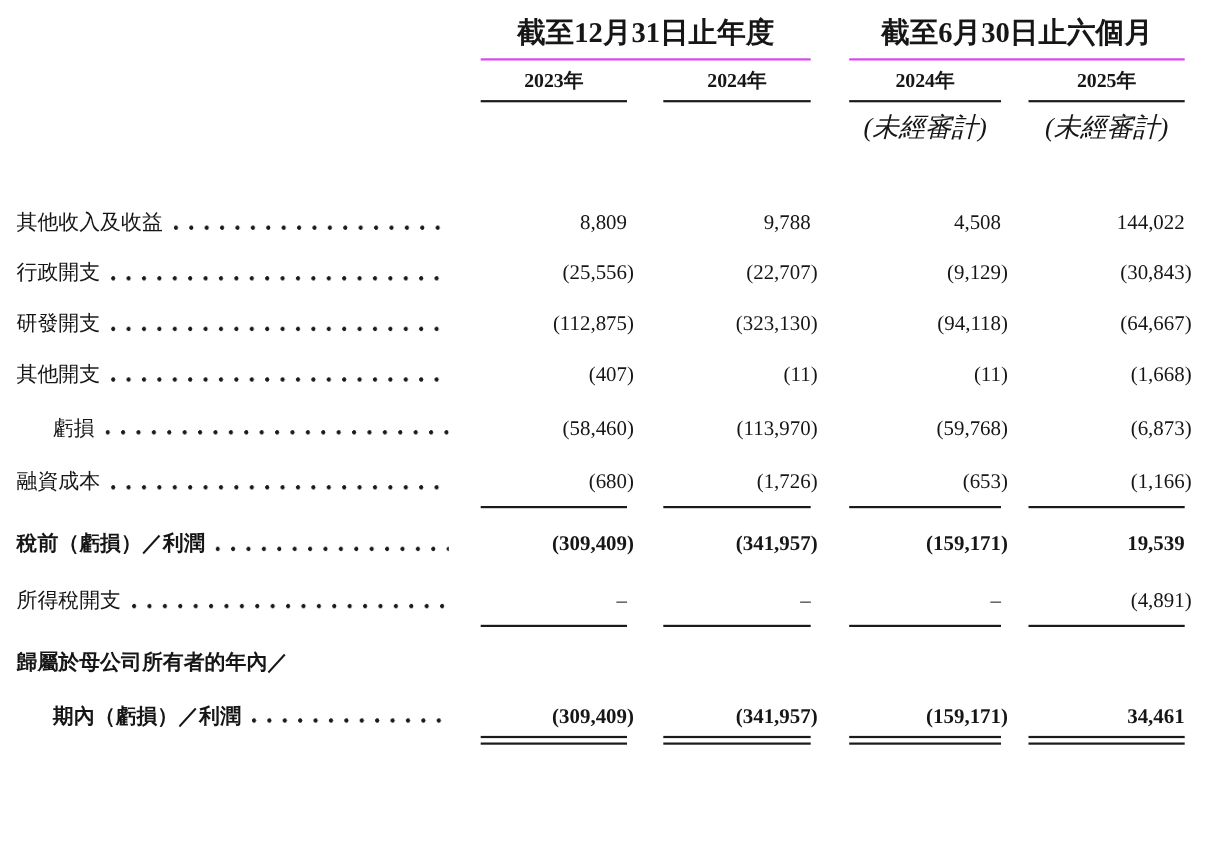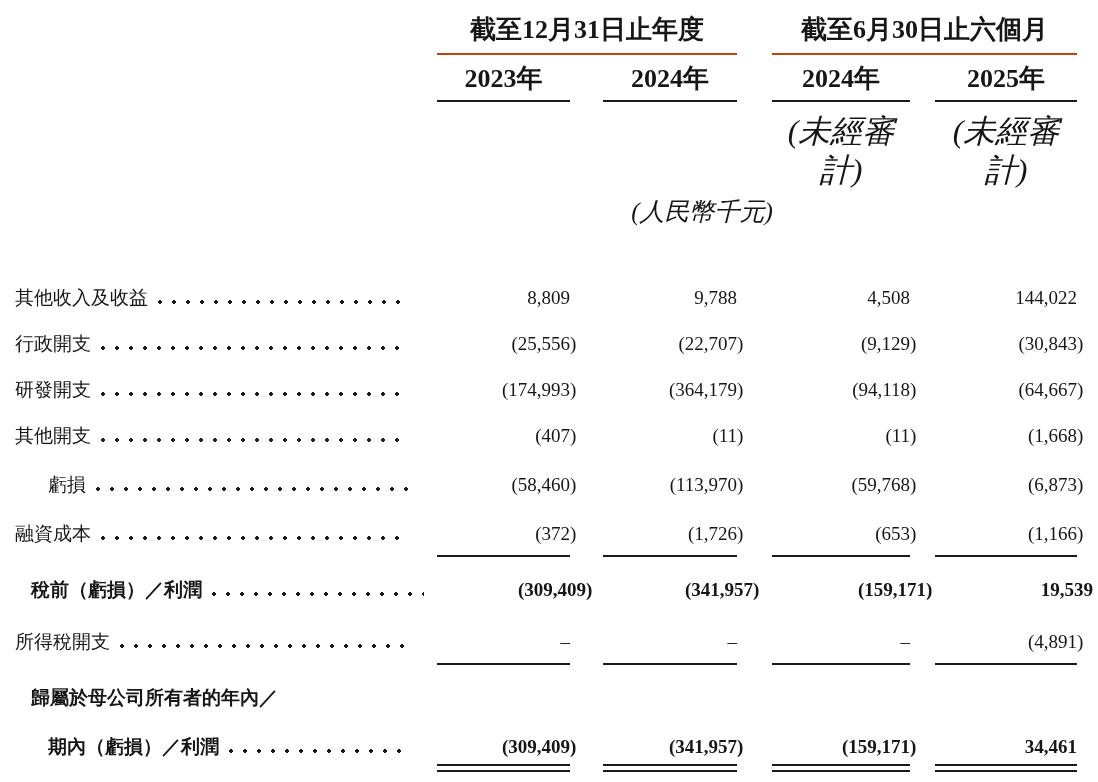--- a/index.html
+++ b/index.html
@@ -12,39 +12,39 @@
   .page { position: relative; width: 1098px; height: 782px; overflow: hidden; background: #fff; padding-top: 14px; }
 
   .grid-cols {
     display: grid;
     grid-template-columns: 437px 133px 33px 134px 35px 138px 25px 142px;
   }
 
   
   .gh {
     grid-row: 1; font-weight: bold; font-size: 26px; text-align: center;
-    border-bottom: 2px solid #c2410c; padding-bottom: 8px; line-height: 1.2;
+    border-bottom: 2px solid #d946ef; padding-bottom: 8px; line-height: 1.2;
   }
   .gh1 { grid-column: 2 / 5; }
   .gh2 { grid-column: 6 / 9; }
   .yr {
-    grid-row: 2; font-weight: bold; font-size: 26px; text-align: center;
+    grid-row: 2; font-weight: bold; font-size: 18px; text-align: center;
     border-bottom: 2px solid #1a1a1a; padding: 8px 0 6px; line-height: 1.2;
   }
   .yc1 { grid-column: 2; } .yc2 { grid-column: 4; } .yc3 { grid-column: 6; } .yc4 { grid-column: 8; }
-  .sn { grid-row: 3; font-style: italic; font-size: 32px; text-align: center; padding-top: 10px; line-height: 1.2; }
+  .sn { grid-row: 3; font-style: italic; font-size: 24px; text-align: center; padding-top: 10px; line-height: 1.2; }
   .unit {
     grid-row: 4; grid-column: 2 / 9; text-align: center; font-style: italic;
     font-size: 25px; padding-top: 8px; line-height: 1.2; transform: translateX(-55px);
   }
   .spacer { height: 42px; }
 
   
   .row { height: 46px; }
-  .row.tall { height: 50px; padding-left: 16px; }
+  .row.tall { height: 50px; }
   .row.rb { height: 58px; }
   .cell { display: flex; align-items: flex-end; padding-bottom: 6px; font-size: 19px; line-height: 1.15; }
   .row.rb .cell { padding-bottom: 12px; }
   .label { grid-column: 1; padding-left: 15px; padding-right: 27px; }
   .label.indent { padding-left: 48px; margin-top: 21px; }
   .leader {
     flex: 1; height: 4px; margin: 0 2px 5px 10px; align-self: flex-end;
     background-image: radial-gradient(circle at 2px 2px, #1a1a1a 1.7px, transparent 2.1px);
     background-size: 14px 4px; background-repeat: repeat-x;
   }
@@ -68,21 +68,20 @@
     <div class="gh gh2">截至6月30日止六個月</div>
 
     <div class="yr yc1">2023年</div>
     <div class="yr yc2">2024年</div>
     <div class="yr yc3">2024年</div>
     <div class="yr yc4">2025年</div>
 
     <div class="sn yc3">(未經審計)</div>
     <div class="sn yc4">(未經審計)</div>
 
-    <div class="unit">(人民幣千元)</div>
   </div>
 
   <div class="spacer"></div>
 
   <div id="table-body">
       <div class="row grid-cols">
         <div class="cell label">
           <span>其他收入及收益</span>
           <div class="leader"></div>
         </div>
@@ -112,25 +111,25 @@
           <span>(30,843</span>
           <span class="hang">)</span>
         </div>
       </div>
       <div class="row grid-cols">
         <div class="cell label">
           <span>研發開支</span>
           <div class="leader"></div>
         </div>
         <div class="cell num c1">
-          <span>(174,993</span>
-          <span class="hang">)</span>
-        </div>
-        <div class="cell num c2">
-          <span>(364,179</span>
+          <span>(112,875</span>
+          <span class="hang">)</span>
+        </div>
+        <div class="cell num c2">
+          <span>(323,130</span>
           <span class="hang">)</span>
         </div>
         <div class="cell num c3">
           <span>(94,118</span>
           <span class="hang">)</span>
         </div>
         <div class="cell num c4">
           <span>(64,667</span>
           <span class="hang">)</span>
         </div>
@@ -178,21 +177,21 @@
           <span>(6,873</span>
           <span class="hang">)</span>
         </div>
       </div>
       <div class="row grid-cols rb">
         <div class="cell label">
           <span>融資成本</span>
           <div class="leader"></div>
         </div>
         <div class="cell num c1">
-          <span>(372</span>
+          <span>(680</span>
           <span class="hang">)</span>
         </div>
         <div class="cell num c2">
           <span>(1,726</span>
           <span class="hang">)</span>
         </div>
         <div class="cell num c3">
           <span>(653</span>
           <span class="hang">)</span>
         </div>

